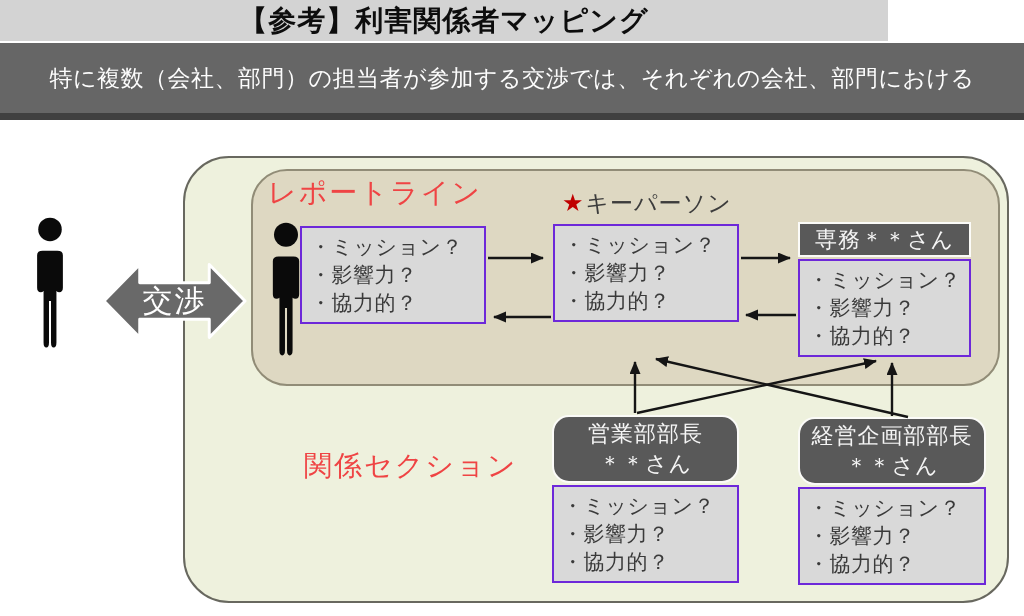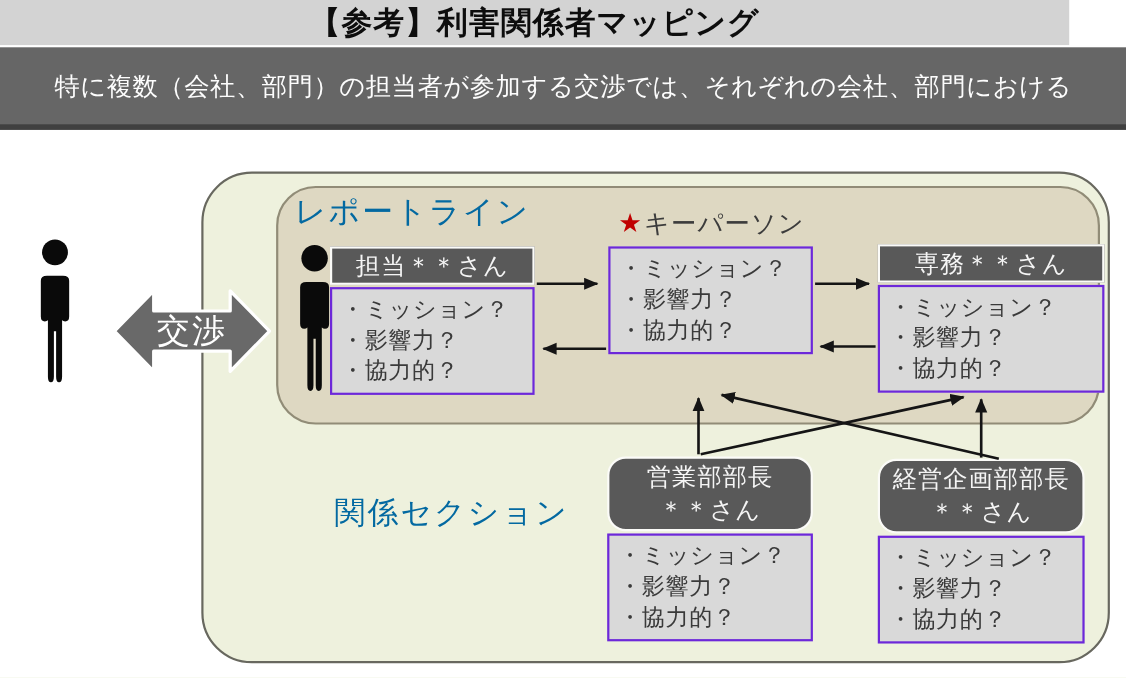--- a/index.html
+++ b/index.html
@@ -5,50 +5,50 @@
   html,body{margin:0;padding:0;}
   body{
     width:1024px;height:616px;position:relative;overflow:hidden;
     background:#ffffff;
     font-family:"Liberation Sans","DejaVu Sans",sans-serif;
   }
   .abs{position:absolute;}
 
   
   .titlebar{
-    left:0;top:0;width:972px;height:41px;
+    left:0;top:0;width:888px;height:41px;
     background:var(--title-bg,#d3d3d3);
     display:flex;align-items:center;justify-content:center;
   }
   .titlebar h1{
     margin:0;font-size:28px;font-weight:bold;color:#0d0d0d;letter-spacing:1px;
   }
   .band{
     left:0;top:43px;width:1024px;height:70px;
     background:var(--band-bg,#666666);
-    border-bottom:5px solid #404040;
+    border-bottom:7px solid #404040;
     display:flex;flex-direction:column;align-items:center;justify-content:center;
     color:#fdfdfd;font-size:23px;line-height:33px;letter-spacing:.5px;
   }
 
   
   .outer-box{
     left:183px;top:156px;width:826px;height:447px;
     background:var(--outer-fill,#eef1dd);
     border:2.5px solid #68685f;border-radius:46px;
     z-index:1;box-sizing:border-box;
   }
   .inner-box{
     left:251px;top:169px;width:749px;height:217px;
     background:var(--inner-fill,#ded8c2);
     border:2px solid #918c77;border-radius:36px;
     z-index:1;box-sizing:border-box;
   }
   .zone-label{
-    font-size:28px;color:#0369a1;letter-spacing:2px;z-index:2;white-space:nowrap;
+    font-size:28px;color:#ef4444;letter-spacing:2px;z-index:2;white-space:nowrap;
   }
   .report-line-label{left:268px;top:174px;}
   .related-section-label{left:272px;top:447px;margin-left:32px;}
   .keyperson{
     left:562px;top:188px;z-index:2;white-space:nowrap;
     font-size:23px;color:#3c3c3c;letter-spacing:1px;
   }
   .keyperson .star{color:var(--star-red,#c00000);font-size:24px;margin-right:1px;}
 
   
@@ -67,21 +67,21 @@
     background:var(--body-fill,#d9d9d9);
     border:2px solid #6d28d9;
     margin-top:2px;
     color:#3a3a3a;font-size:21px;line-height:28px;
     padding:5px 2px 5px 8px;letter-spacing:.5px;
   }
   .bullet{white-space:nowrap;}
 
   #card-tantou{left:300px;top:224px;width:186px;}
   #card-buchou{left:553px;top:222px;width:186px;}
-  #card-senmu {left:798px;top:222px;width:206px;}
+  #card-senmu {left:798px;top:222px;width:173px;}
   #card-eigyo {left:552px;top:415px;width:187px;}
   #card-keiei {left:798px;top:417px;width:188px;}
 
   
   .person{z-index:4;}
   #person-left {left:16px; top:216px;width:68px;height:140px;}
   #person-right{left:251px;top:221px;width:70px;height:143px;}
   .person svg{width:100%;height:100%;display:block;}
   .person path,.person circle{fill:#0a0a0a;}
 
@@ -113,21 +113,20 @@
 
 <div class="abs zone-label report-line-label">レポートライン</div>
 
 <div class="abs keyperson">
   <span class="star">★</span><span>キーパーソン</span>
 </div>
 
 <div class="abs zone-label related-section-label">関係セクション</div>
 
 <div id="card-tantou" class="abs card">
-  <div class="card-header">担当＊＊さん</div>
   <div class="card-body">
     <div class="bullet">・ミッション？</div>
     <div class="bullet">・影響力？</div>
     <div class="bullet">・協力的？</div>
   </div>
 </div>
 
 <div id="card-buchou" class="abs card">
   <div class="card-body">
     <div class="bullet">・ミッション？</div>

